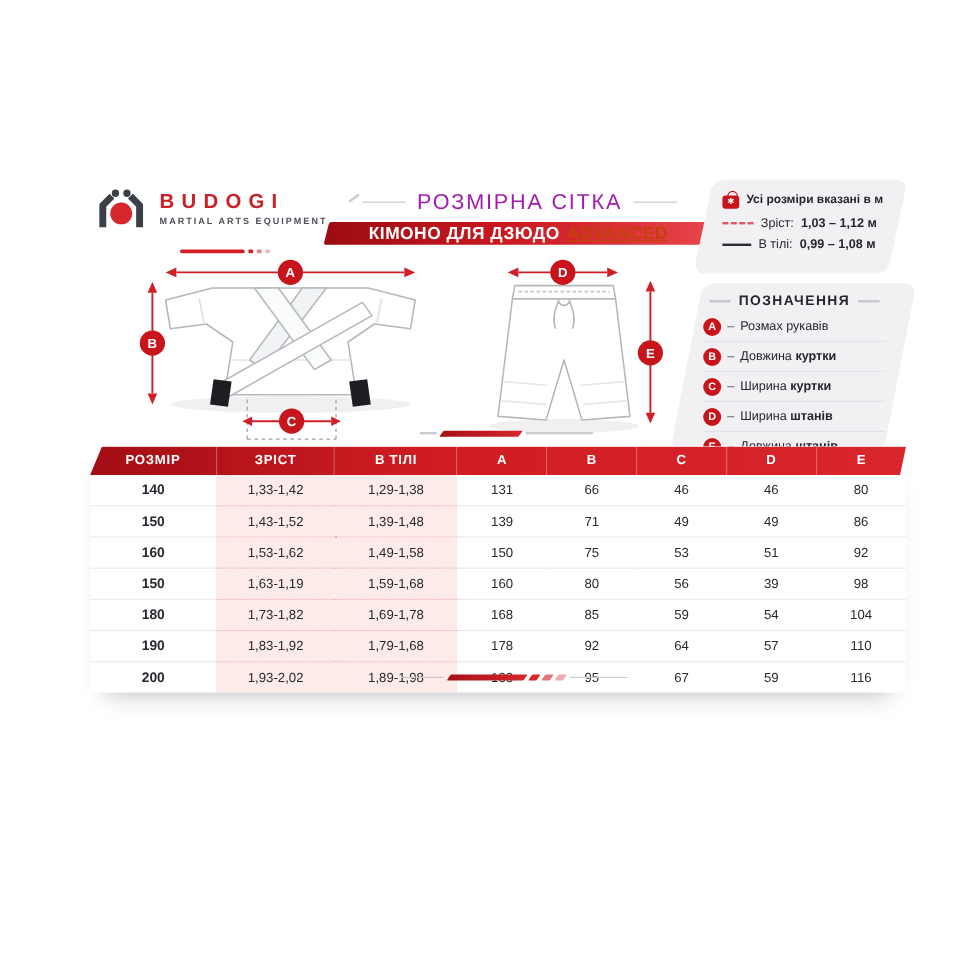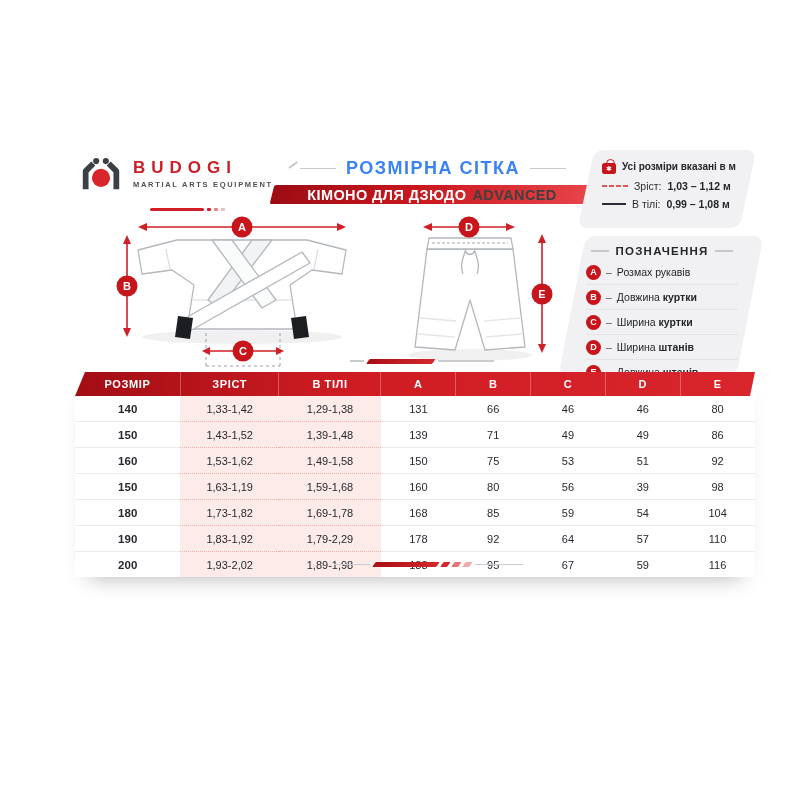--- a/index.html
+++ b/index.html
@@ -14,28 +14,28 @@
   .logo-underline{left:150px;top:208px;display:flex;align-items:center;gap:3px;}
   .logo-underline .bar{width:54px;height:2.5px;background:#d21e25;border-radius:2px;}
   .logo-underline i{width:4px;height:2.5px;background:#d21e25;border-radius:1px;display:block;}
   .logo-underline i:nth-child(3){opacity:.55;} .logo-underline i:nth-child(4){opacity:.3;}
 
   
   .title-block{left:268px;top:158px;width:330px;display:flex;align-items:center;justify-content:center;gap:10px;}
   .title-line{height:1.6px;width:36px;background:#c6c9cd;}
   .title-line.l{position:relative;}
   .title-line.l::before{content:"";position:absolute;left:-12px;top:-4px;width:10px;height:1.6px;background:#c6c9cd;transform:rotate(-35deg);}
-  .page-title{font-size:18px;font-weight:700;letter-spacing:1.5px;white-space:nowrap;color:#3b82f6;}
+  .page-title{font-size:18px;font-weight:400;letter-spacing:1.5px;white-space:nowrap;color:#a21caf;}
 
   .banner{left:272px;top:185px;width:320px;height:19px;}
   .banner .skewbg{position:absolute;inset:0;transform:skewX(-14deg);border-radius:2px;
       background:linear-gradient(90deg,#9d0c13,#c9171e 45%,#e8454a);}
   .banner .txt{position:relative;height:100%;display:flex;align-items:center;justify-content:center;gap:6px;
       font-size:14.5px;font-weight:700;color:#ffffff;letter-spacing:.4px;white-space:nowrap;}
-  .banner .txt .accent{color:#404040;font-weight:800;}
+  .banner .txt .accent{color:#c2410c;font-weight:800;text-decoration:underline;}
 
   
   .infobox{left:586px;top:150px;width:162px;height:78px;}
   .infobox .skewbg{position:absolute;inset:0;background:#f1f1f3;transform:skewX(-12deg);border-radius:9px;}
   .infobox .content{position:relative;padding:9px 10px 0 16px;display:flex;flex-direction:column;gap:6px;}
   .inforow{display:flex;align-items:center;gap:6px;font-size:10.5px;white-space:nowrap;}
   .inforow .note{font-weight:700;font-size:10px;}
   .inforow .lbl{color:#2a2d33;}
   .inforow .val{font-weight:800;}
   .sample-dashed{display:flex;gap:2px;}
@@ -355,21 +355,21 @@
             <td class="pink">1,69-1,78</td>
             <td>168</td>
             <td>85</td>
             <td>59</td>
             <td>54</td>
             <td>104</td>
           </tr>
           <tr>
             <td class="size">190</td>
             <td class="pink">1,83-1,92</td>
-            <td class="pink">1,79-2,29</td>
+            <td class="pink">1,79-1,68</td>
             <td>178</td>
             <td>92</td>
             <td>64</td>
             <td>57</td>
             <td>110</td>
           </tr>
           <tr>
             <td class="size">200</td>
             <td class="pink">1,93-2,02</td>
             <td class="pink">1,89-1,98</td>

